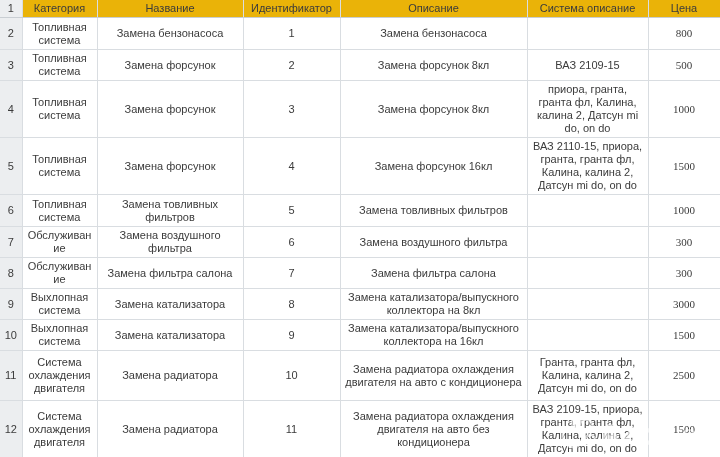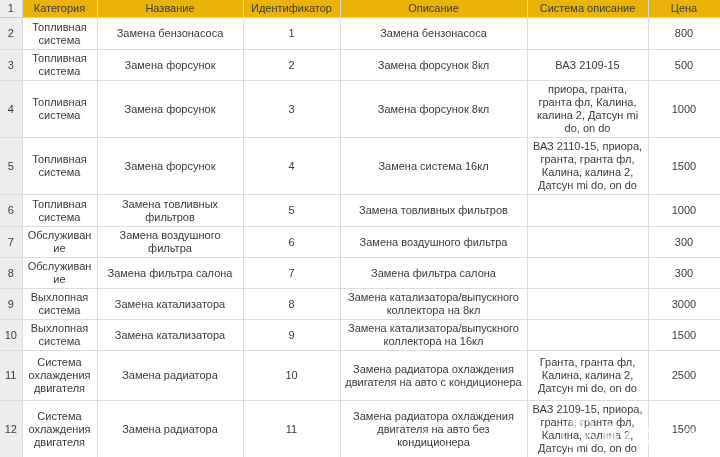--- a/index.html
+++ b/index.html
@@ -67,21 +67,21 @@
   }
   
   col.c-gutter { width: 22px; }
   col.c-cat    { width: 75px; }
   col.c-name   { width: 146px; }
   col.c-id     { width: 97px; }
   col.c-desc   { width: 187px; }
   col.c-short  { width: 121px; }
   col.c-price  { width: 72px; }
 
-  td.cell-price { border-right: none; }
+  td.cell-price { border-right: none; font-family: Liberation Serif, serif; }
   th.cell-price { border-right: none; margin-left: 44px; }
 
   
   #watermark {
     position: absolute;
     left: 556px;
     top: 413px;
     width: 150px;
     height: 40px;
     pointer-events: none;
@@ -141,21 +141,21 @@
           <td>3</td>
           <td>Замена форсунок 8кл</td>
           <td>приора, гранта, гранта фл, Калина, калина 2, Датсун mi do, on do</td>
           <td class="cell-price">1000</td>
         </tr>
         <tr style="height: 55px;">
           <td class="gutter">5</td>
           <td>Топливная система</td>
           <td>Замена форсунок</td>
           <td>4</td>
-          <td>Замена система 16кл</td>
+          <td>Замена форсунок 16кл</td>
           <td>ВАЗ 2110-15, приора, гранта, гранта фл, Калина, калина 2, Датсун mi do, on do</td>
           <td class="cell-price">1500</td>
         </tr>
         <tr style="height: 32px;">
           <td class="gutter">6</td>
           <td>Топливная система</td>
           <td>Замена товливных фильтров</td>
           <td>5</td>
           <td>Замена товливных фильтров</td>
           <td></td>

